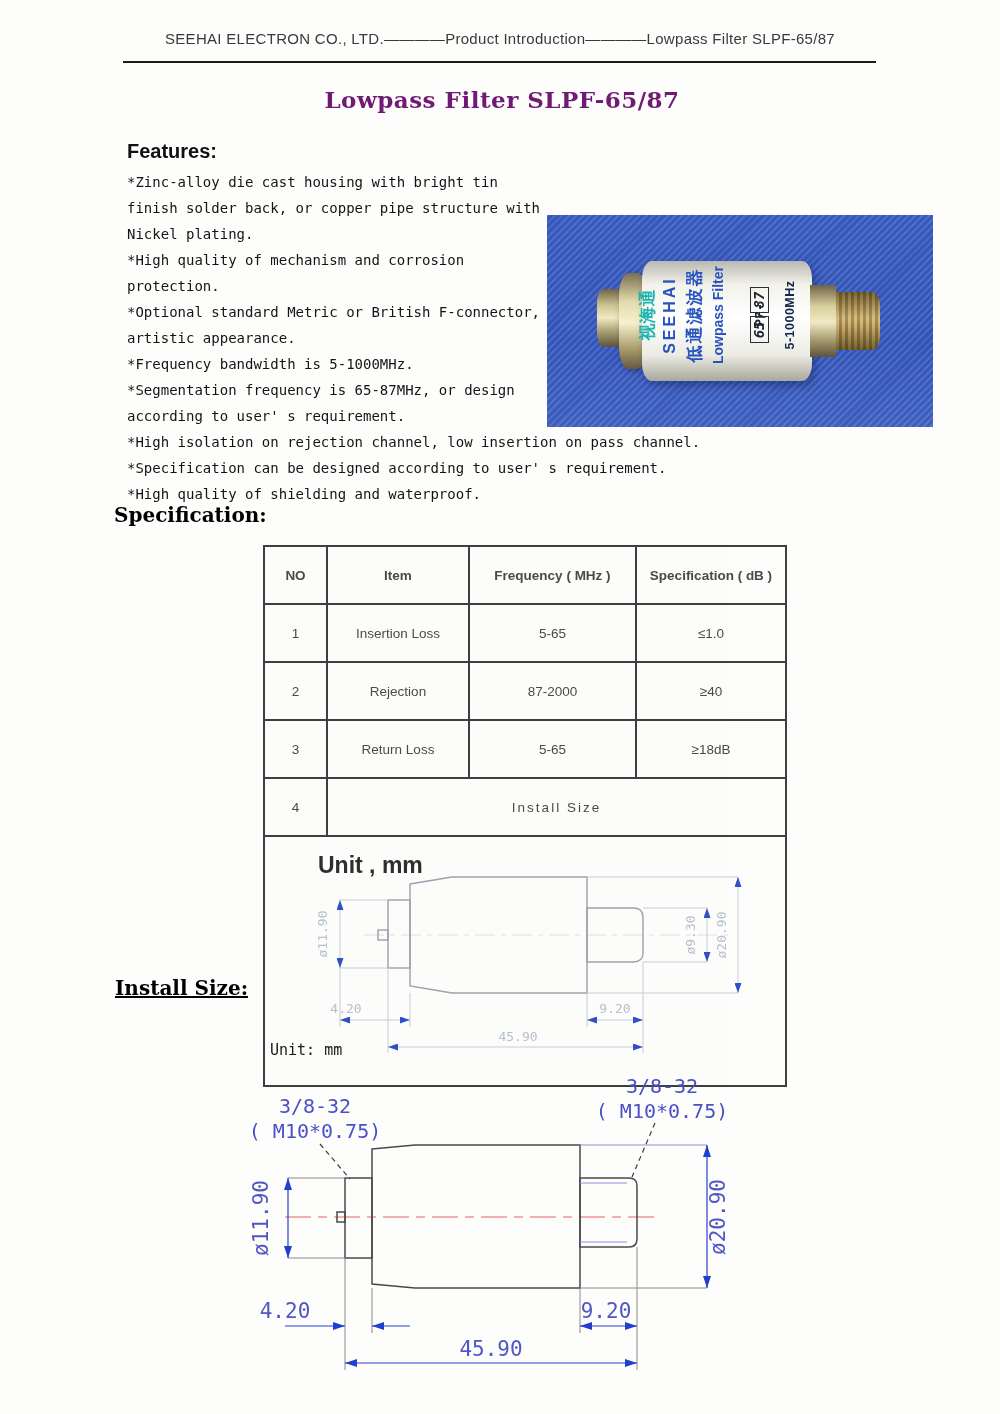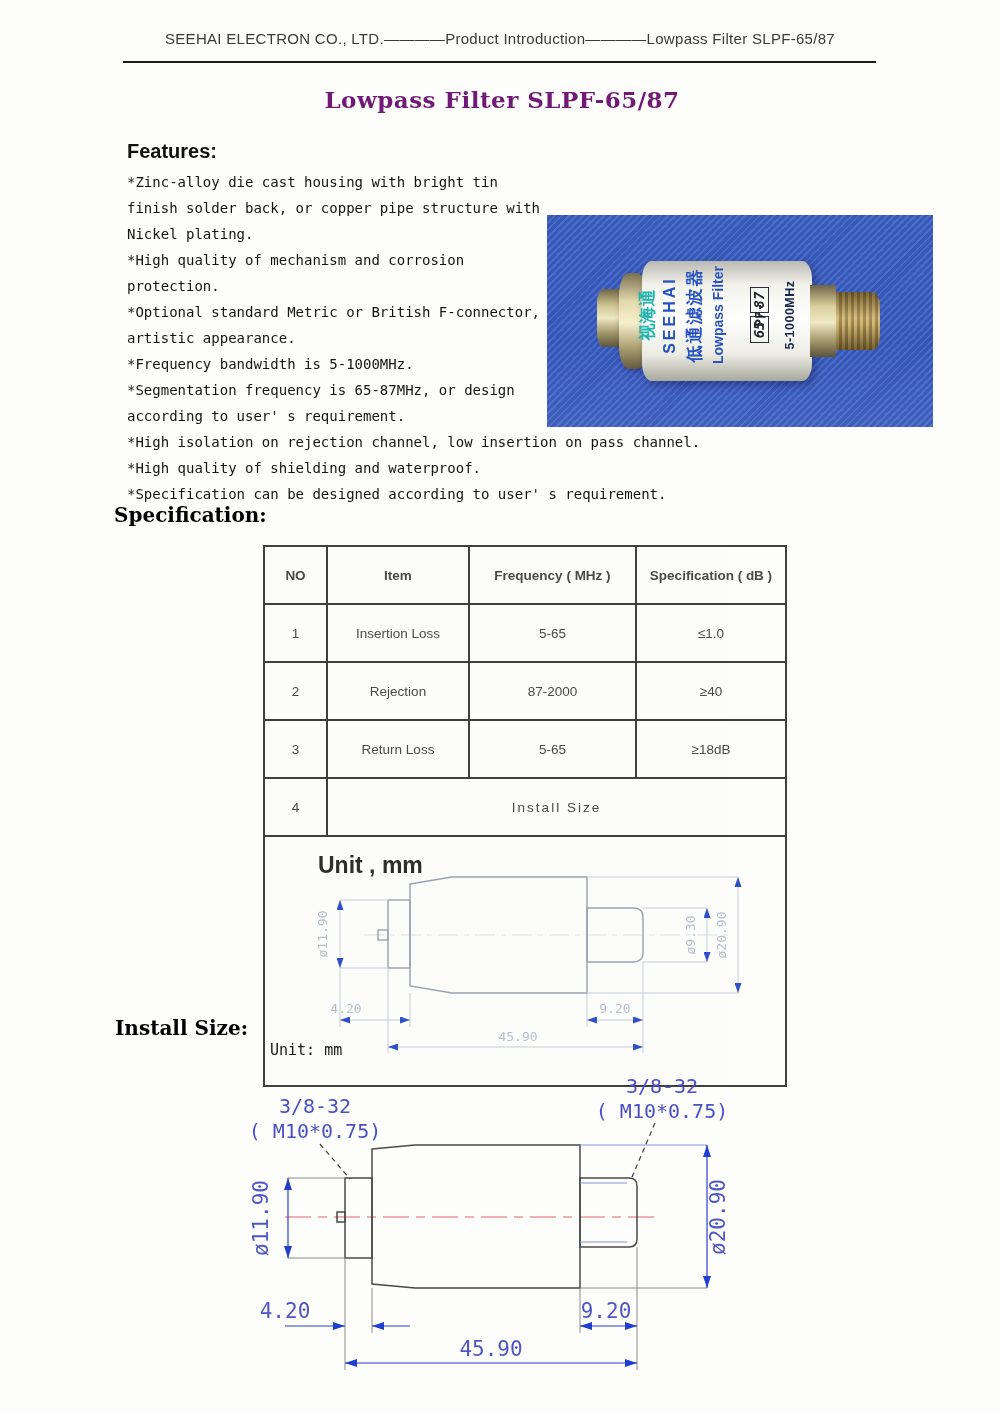--- a/index.html
+++ b/index.html
@@ -96,21 +96,21 @@
   table.spec th, table.spec td {
     border:2px solid #3f3f3f; text-align:center; vertical-align:middle;
     font-family:"Liberation Sans", sans-serif; font-size:13.5px; color:#4a4a4a;
     height:44px; padding:6px;
   }
   table.spec .c0 { width:49px; } table.spec .c1 { width:128px; }
   table.spec .c2 { width:153px; } table.spec .c3 { width:136px; }
   td.install-size { font-size:21px; letter-spacing:2px; color:#3c3c3c; }
   td.drawing-cell { height:237px; padding:0; }
   
-  .install-heading { top:1016px; left:115px; }
+  .install-heading { top:976px; left:115px;text-decoration:underline; }
   .unit-note {
     position:absolute; top:1041px; left:270px; font-size:15px; color:#1a1a1a;
   }
   .svg-abs { position:absolute; }
   .tbl-svg-txt { font-family:"DejaVu Sans Mono", monospace; }
 </style>
 </head>
 <body>
 
 <div class="page">
@@ -122,22 +122,22 @@
 
   <div class="features">
     <h2>Features:</h2>
     <div class="photo-spacer"></div>
     <p>*Zinc-alloy die cast housing with bright tin finish solder back, or copper pipe structure with Nickel plating.</p>
     <p>*High quality of mechanism and corrosion protection.</p>
     <p>*Optional standard Metric or British F-connector, artistic appearance.</p>
     <p>*Frequency bandwidth is 5-1000MHz.</p>
     <p>*Segmentation frequency is 65-87MHz, or design according to user' s requirement.</p>
     <p>*High isolation on rejection channel, low insertion on pass channel.</p>
+    <p>*Specification can be designed according to user' s requirement.</p>
     <p>*High quality of shielding and waterproof.</p>
-    <p>*Specification can be designed according to user' s requirement.</p>
   </div>
 
   <div class="photo">
     <div class="dev-cap"></div>
     <div class="dev-flange"></div>
     <div class="dev-body"></div>
     <div class="dev-nut"></div>
     <div class="dev-thread"></div>
     <div class="rot lbl-brand">
       <span>视海通</span>

